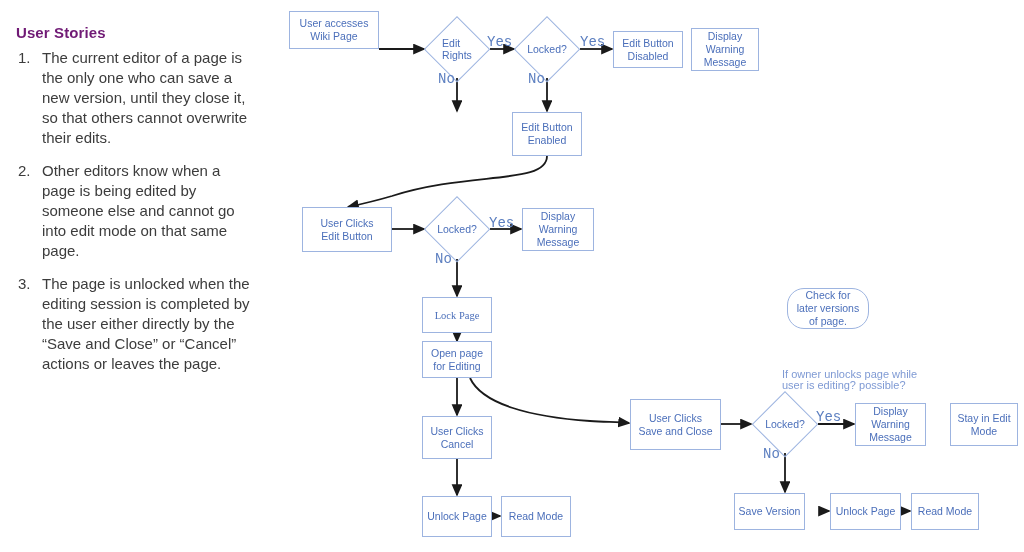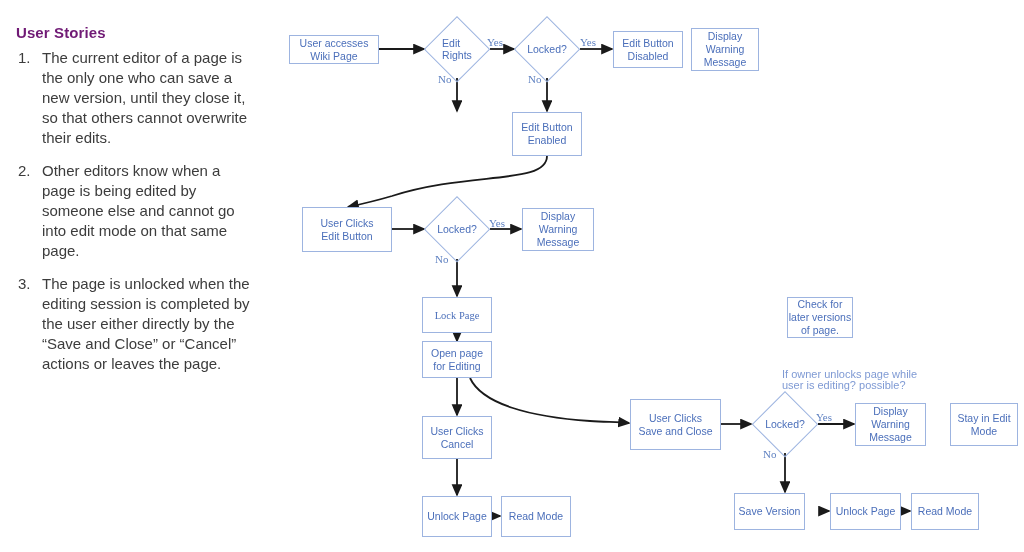--- a/index.html
+++ b/index.html
@@ -42,22 +42,22 @@
     white-space:pre-line;
   }
   .diamond .dshape{
     position:absolute;left:50%;top:50%;
     width:70.7%;height:70.7%;
     transform:translate(-50%,-50%) rotate(45deg);
     border:1px solid #9db4e0;box-sizing:border-box;
   }
   .diamond .dtext{position:relative;z-index:2;}
   .edgelabel{
-    position:absolute;color:#5c7fc0;font-size:11px;line-height:10px;
-    font-family:Liberation Serif, serif;
+    position:absolute;color:#5c7fc0;font-size:14px;line-height:10px;
+    font-family:Liberation Mono, monospace;
   }
   .note{
     position:absolute;color:#7f9ad4;font-size:11px;line-height:11px;
     width:150px;white-space:pre-line;
   }
 </style>
 </head>
 <body>
 
 <div id="stories-panel">
@@ -108,21 +108,21 @@
       <path d="M470,378 C482,404 530,417 590,421 C606,422 618,422 629,423" marker-end="url(#ah)"></path>
 
       <line x1="721" y1="424" x2="751" y2="424"></line>
       <line x1="818" y1="424" x2="854" y2="424"></line>
       <line x1="785" y1="453" x2="785" y2="492"></line>
       <line x1="821" y1="511" x2="829" y2="511"></line>
       <line x1="901" y1="511" x2="910" y2="511"></line>
     </g>
   </svg>
 
-  <div class="node" style="left:289px;top:35px;width:90px;height:29px;">User accesses
+  <div class="node" style="left:289px;top:11px;width:90px;height:38px;">User accesses
 Wiki Page</div>
 
   <div class="diamond" style="left:424px;top:16px;width:66px;height:66px;">
     <span class="dshape"></span>
     <span class="dtext">Edit
 Rights</span>
   </div>
   <div class="edgelabel" style="left:487px;top:37px;">Yes</div>
   <div class="edgelabel" style="left:438px;top:74px;">No</div>
 
@@ -163,21 +163,21 @@
   <div class="node" style="left:422px;top:341px;width:70px;height:37px;text-align:center;">Open page
 for Editing</div>
 
   <div class="node" style="left:422px;top:416px;width:70px;height:43px;">User Clicks
 Cancel</div>
 
   <div class="node" style="left:422px;top:496px;width:70px;height:41px;">Unlock Page</div>
 
   <div class="node" style="left:501px;top:496px;width:70px;height:41px;">Read Mode</div>
 
-  <div class="node" style="left:787px;top:297px;width:66px;height:41px;">Check for
+  <div class="node" style="left:787px;top:288px;width:82px;height:41px;border-radius:17px;">Check for
 later versions
 of page.</div>
 
   <div class="note" style="left:782px;top:369px;">If owner unlocks page while user is editing? possible?</div>
 
   <div class="node" style="left:630px;top:399px;width:91px;height:51px;">User Clicks
 Save and Close</div>
 
   <div class="diamond" style="left:752px;top:391px;width:66px;height:66px;">
     <span class="dshape"></span>

